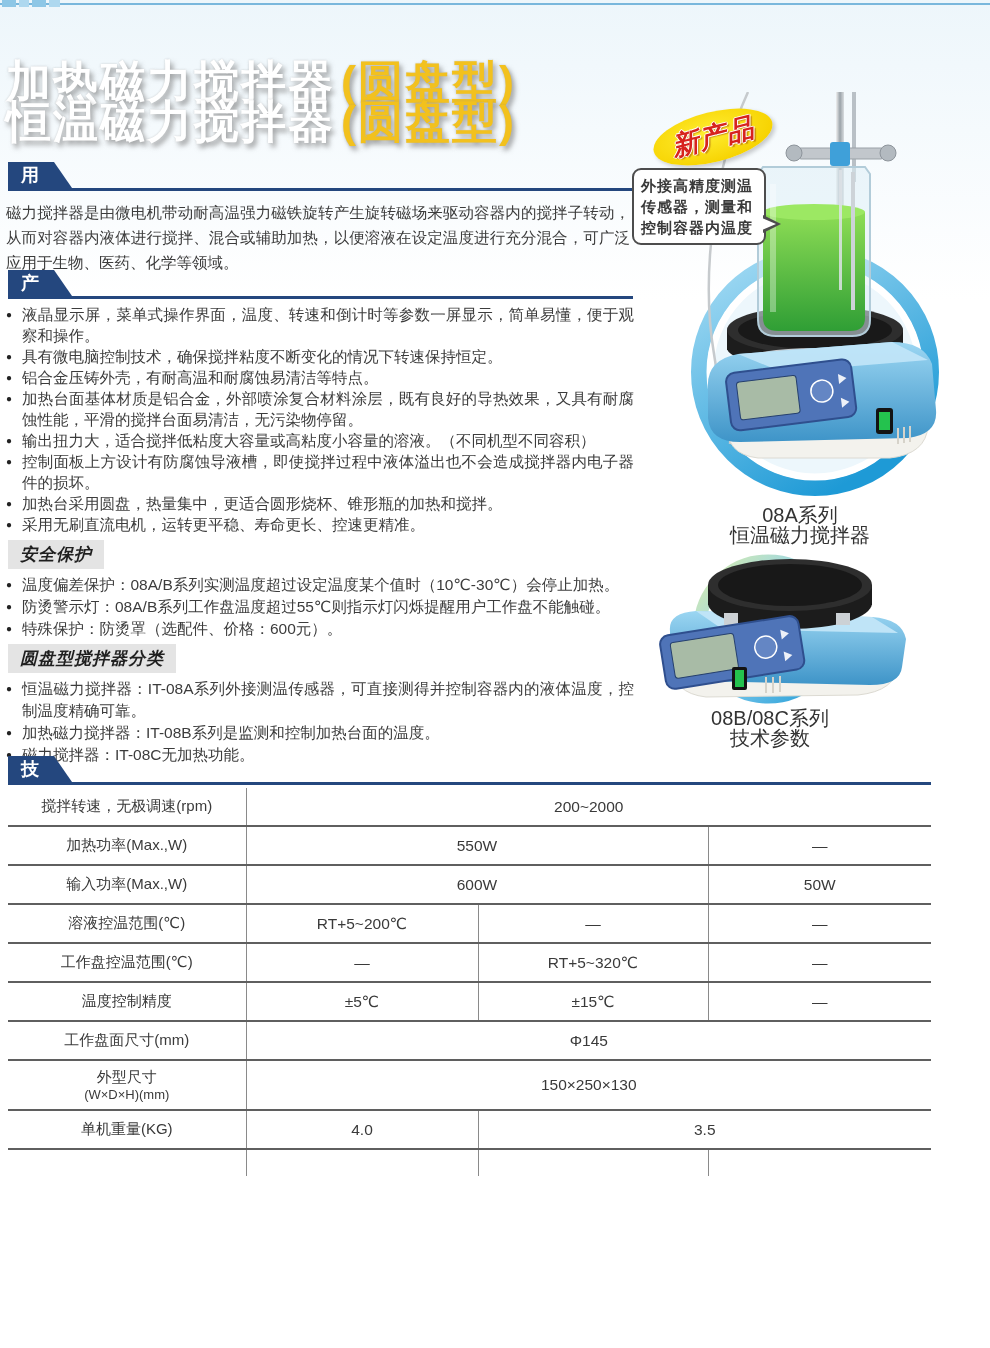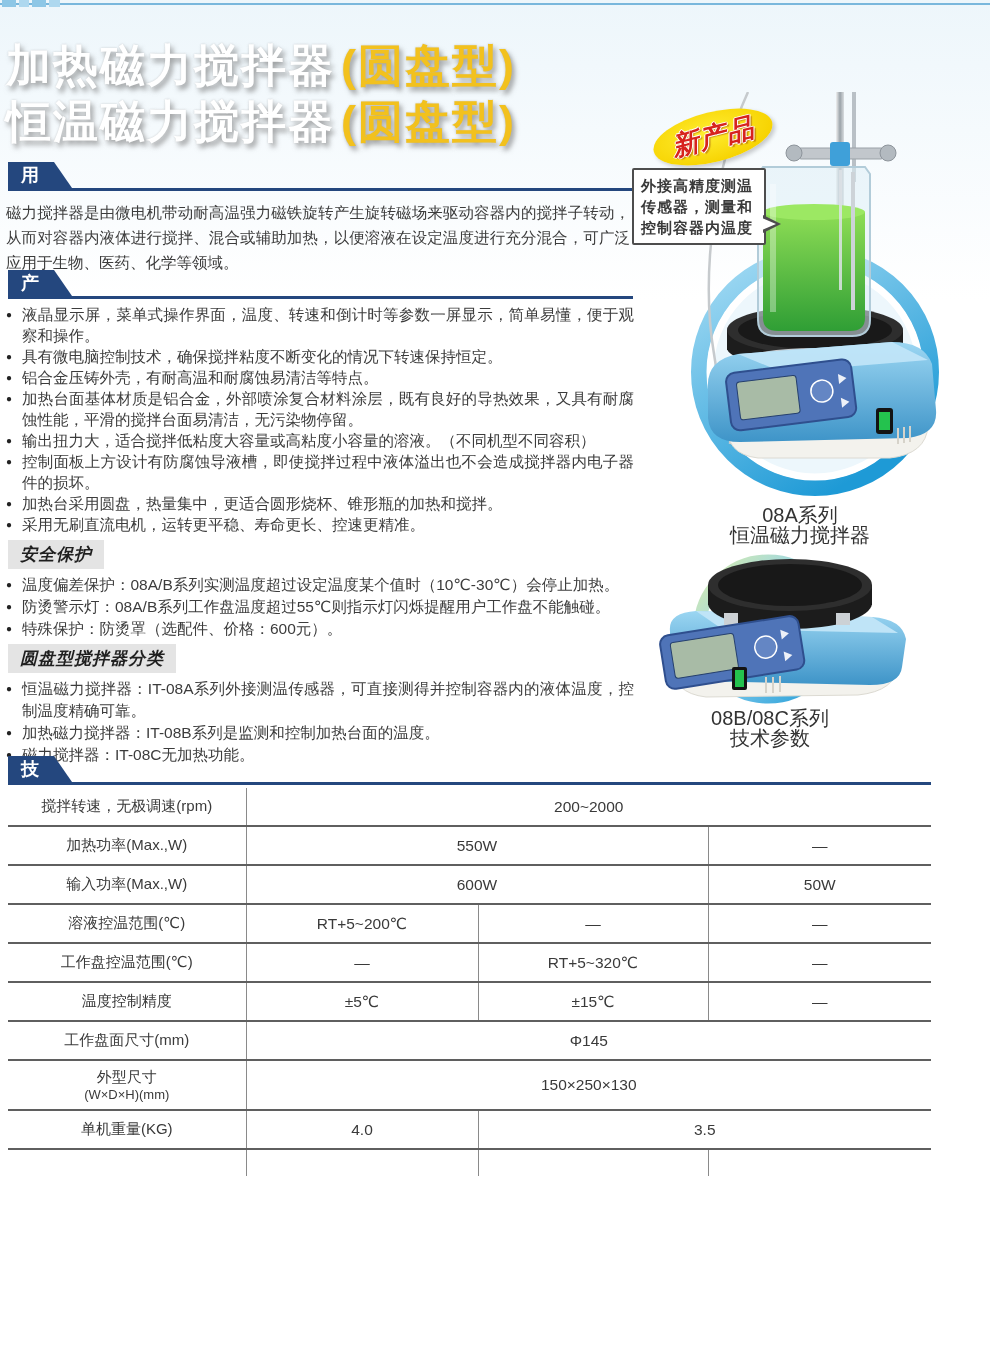--- a/index.html
+++ b/index.html
@@ -32,21 +32,21 @@
   ul.lh21 li{line-height:21px;}  ul.lh21 .dot{line-height:21px;}  ul.lh21 .btx{font-size:15.5px;}
   ul.lh22 li{line-height:22px;}  ul.lh22 .dot{line-height:22px;}  ul.lh22 .btx{font-size:15.5px;}
   
   .badge{position:absolute;left:652px;top:112px;width:122px;height:50px;z-index:5;
          background:radial-gradient(ellipse at 45% 40%,#ffee32,#f7d403 70%,#eec400);
          border-radius:50%;transform:rotate(-14deg);box-shadow:2px 3px 4px rgba(0,0,0,.2);
          display:flex;align-items:center;justify-content:center;}
   .badge span{font-size:27px;font-weight:900;font-style:italic;color:#d7231d;letter-spacing:1px;
          text-shadow:-1px 0 0 #fff,1px 0 0 #fff,0 -1px 0 #fff,0 1px 0 #fff,2px 2px 1px rgba(120,20,10,.35);}
   .callout{position:absolute;left:632px;top:168px;width:116px;z-index:5;background:#fff;
-           border:2px solid #4d4d4d;border-radius:2px;padding:5px 7px;color:#3a3a3a;
+           border:2px solid #4d4d4d;border-radius:9px;padding:5px 7px;color:#3a3a3a;
            font-size:15px;font-weight:700;line-height:21px;letter-spacing:1px;}
   .callout .tail{position:absolute;right:-17px;bottom:10px;width:0;height:0;
            border-top:9px solid transparent;border-bottom:9px solid transparent;border-left:18px solid #4d4d4d;}
   .callout .tail2{position:absolute;right:-12px;bottom:13px;width:0;height:0;
            border-top:6px solid transparent;border-bottom:6px solid transparent;border-left:14px solid #ffffff;}
   .prodsvg{position:absolute;z-index:1;}
   .caption{position:absolute;text-align:center;font-size:20px;line-height:20px;color:#333;}
   
   table.spec{position:absolute;left:8px;top:788px;width:923px;border-collapse:collapse;table-layout:fixed;}
   table.spec td{border-bottom:2px solid #5f5f5f;text-align:center;vertical-align:middle;
@@ -62,21 +62,21 @@
 <body>
 
 <div class="page">
 
   <div class="topline"></div>
   <div class="sq" style="left:2px;width:14px;"></div>
   <div class="sq" style="left:19px;width:10px;background:#aed8ef;"></div>
   <div class="sq" style="left:32px;width:14px;"></div>
   <div class="sq" style="left:49px;width:11px;background:#aed8ef;"></div>
 
-  <div class="title" style="top:36px;">
+  <div class="title" style="top:52px;">
     <span>加热磁力搅拌器</span><span class="suffix">(圆盘型)</span>
   </div>
   <div class="title" style="top:92px;">
     <span>恒温磁力搅拌器</span><span class="suffix">(圆盘型)</span>
   </div>
 
   <div class="sec-head" style="top:162px;">
     <div class="sec-rule" style="width:625px;"></div>
     <div class="banner">用途概述</div>
   </div>

